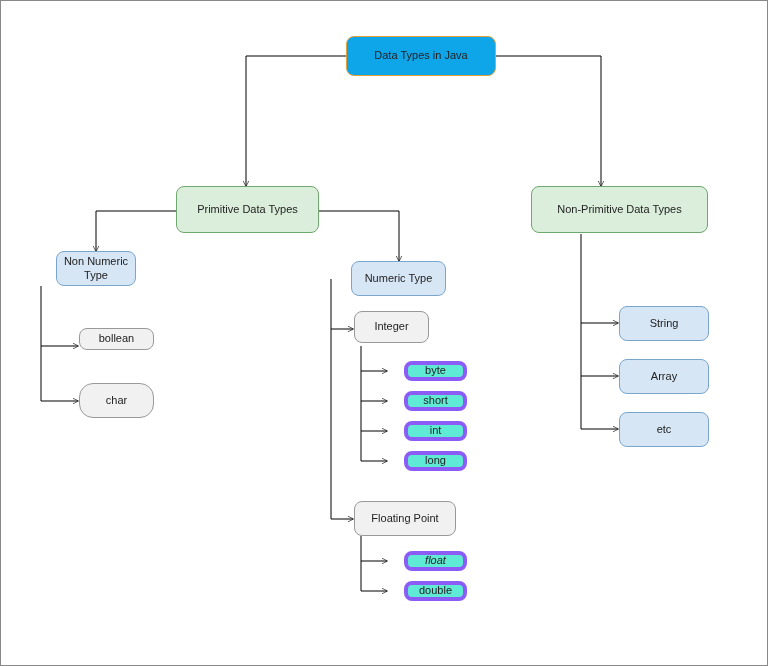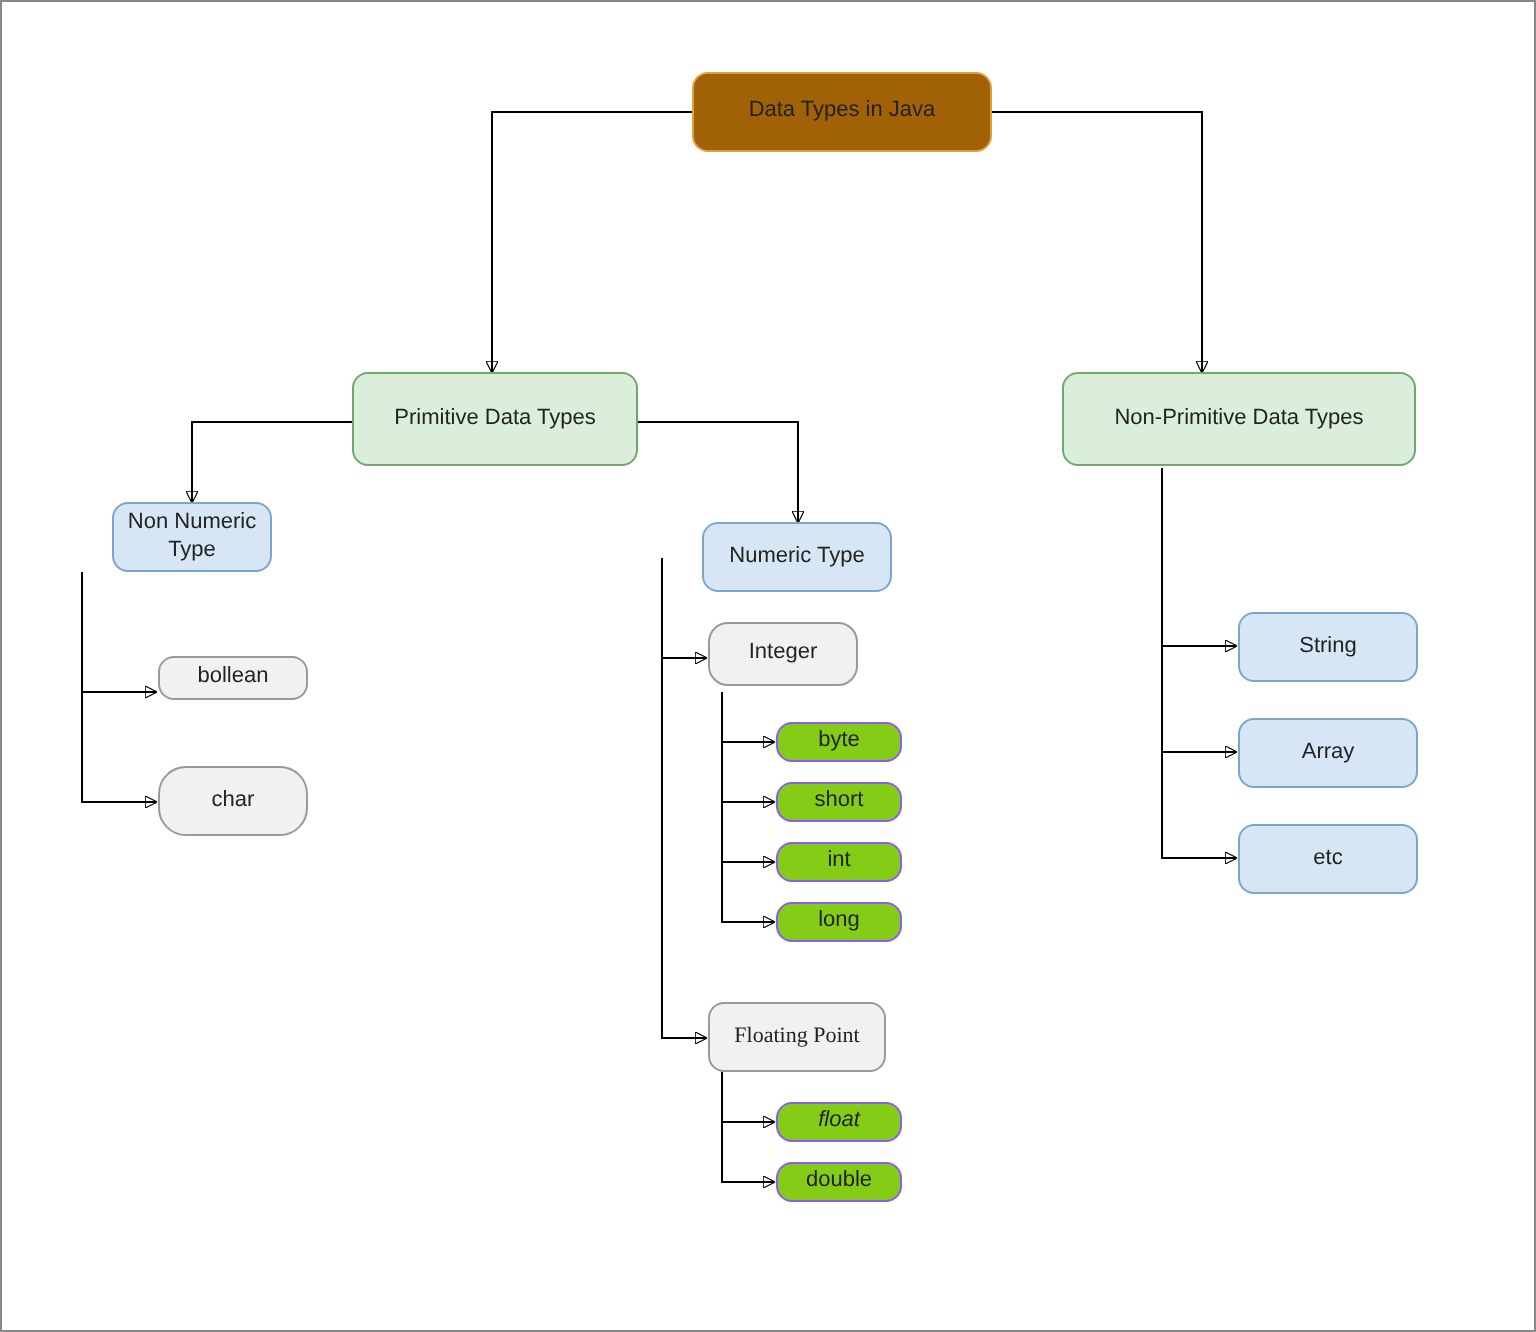--- a/index.html
+++ b/index.html
@@ -22,25 +22,25 @@
     display: flex;
     align-items: center;
     justify-content: center;
     text-align: center;
     font-size: 11px;
     color: #222;
     border-radius: 8px;
     padding: 2px 4px;
     line-height: 1.2;
   }
-  .node.orange { background: #a16207; border: 1px solid #e0a13d; }
+  .node.orange { background: #0ea5e9; border: 1px solid #e0a13d; }
   .node.green  { background: #dbeedb; border: 1px solid #6fa86f; }
   .node.blue   { background: #d6e6f5; border: 1px solid #7aa6cc; }
   .node.gray   { background: #f1f1f1; border: 1px solid #999; }
-  .node.yellow { background: #84cc16; border: 1px solid #8b5cf6; }
+  .node.yellow { background: #5eead4; border: 4px solid #8b5cf6; margin-left: 16px; }
   svg.wires {
     position: absolute;
     left: 0; top: 0;
     width: 768px; height: 666px;
     pointer-events: none;
   }
   svg.wires path, svg.wires line {
     stroke: #000;
     stroke-width: 1;
     fill: none;
@@ -91,28 +91,28 @@
 
   <div class="node green" style="left:530px; top:185px; width:177px; height:47px;">Non-Primitive Data Types</div>
 
   <div class="node blue" style="left:55px; top:250px; width:80px; height:35px;">Non Numeric Type</div>
 
   <div class="node gray" style="left:78px; top:327px; width:75px; height:22px;">bollean</div>
   <div class="node gray" style="left:78px; top:382px; width:75px; height:35px;border-radius:14px;">char</div>
 
   <div class="node blue" style="left:350px; top:260px; width:95px; height:35px;">Numeric Type</div>
 
-  <div class="node gray" style="left:353px; top:310px; width:75px; height:32px;border-radius:10px;">Integer</div>
+  <div class="node gray" style="left:353px; top:310px; width:75px; height:32px;">Integer</div>
 
   <div class="node yellow" style="left:387px; top:360px; width:63px; height:20px;">byte</div>
   <div class="node yellow" style="left:387px; top:390px; width:63px; height:20px;">short</div>
   <div class="node yellow" style="left:387px; top:420px; width:63px; height:20px;">int</div>
   <div class="node yellow" style="left:387px; top:450px; width:63px; height:20px;">long</div>
 
-  <div class="node gray" style="left:353px; top:500px; width:89px; height:35px;font-family:Liberation Serif, serif;">Floating Point</div>
+  <div class="node gray" style="left:353px; top:500px; width:102px; height:35px;">Floating Point</div>
 
   <div class="node yellow" style="left:387px; top:550px; width:63px; height:20px;font-style:italic;">float</div>
   <div class="node yellow" style="left:387px; top:580px; width:63px; height:20px;">double</div>
 
   <div class="node blue" style="left:618px; top:358px; width:90px; height:35px;">Array</div>
   <div class="node blue" style="left:618px; top:305px; width:90px; height:35px;">String</div>
   <div class="node blue" style="left:618px; top:411px; width:90px; height:35px;">etc</div>
 
 </div>
 

